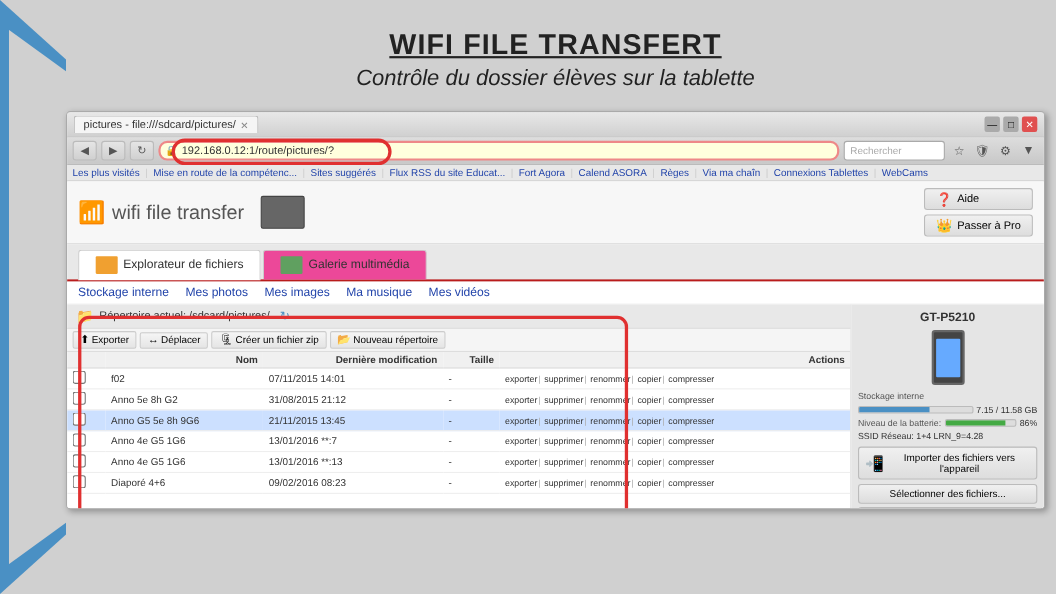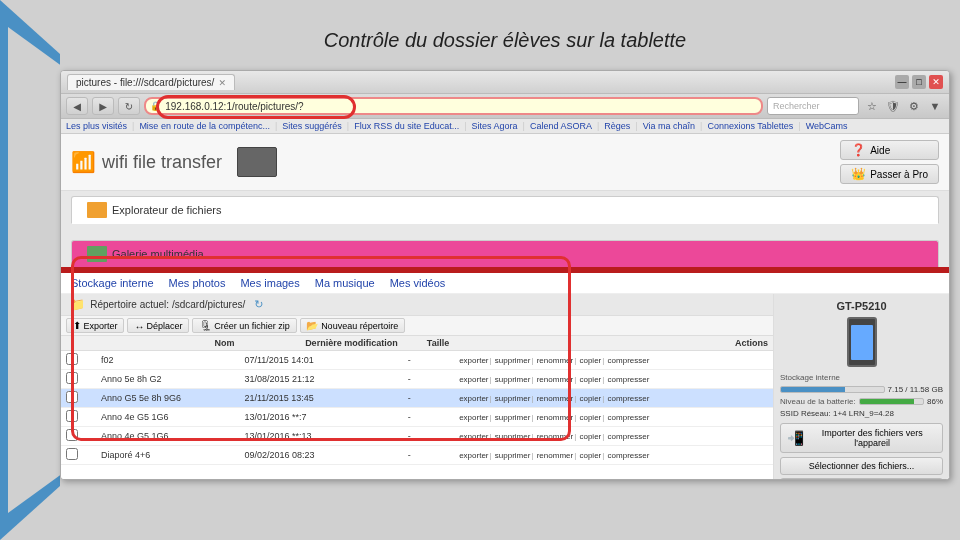--- a/index.html
+++ b/index.html
@@ -256,24 +256,23 @@
       align-items: center;
       gap: 4px;
       min-width: 80px;
     }
     .btn-icon { font-size: 12px; }
 
     
     .nav-tabs {
       display: flex;
       background: #e8e8e8;
-      border-bottom: 6px solid #b91c1c;
+      border-bottom: 2px solid #b91c1c;
       padding: 5px 10px 0 10px;
-      gap: 17px;
-      flex-direction: column;
+      gap: 2px;
     }
     .nav-tab {
       display: flex;
       align-items: center;
       gap: 5px;
       padding: 5px 15px;
       border: 1px solid #ccc;
       border-bottom: none;
       border-radius: 3px 3px 0 0;
       background: #ec4899;
@@ -494,20 +493,21 @@
   </style>
 </head>
 <body>
 
 <div class="left-shape-outer"></div>
 <div class="left-shape-inner"></div>
 
 <div class="main-content">
 
   <div class="title-section">
+    <div class="title-main">WIFI FILE TRANSFERT</div>
     <div class="title-sub">Contrôle du dossier élèves sur la tablette</div>
   </div>
 
   <div class="browser-window" style="position:relative;">
 
     <div class="browser-titlebar">
       <div class="browser-tab">
         <span>pictures - file:///sdcard/pictures/</span>
         <span class="tab-close">✕</span>
       </div>
@@ -539,21 +539,21 @@
 
     <div class="bookmarks-bar">
       <span class="bookmark-item">Les plus visités</span>
       <span style="color:#ccc;">|</span>
       <span class="bookmark-item">Mise en route de la compétenc...</span>
       <span style="color:#ccc;">|</span>
       <span class="bookmark-item">Sites suggérés</span>
       <span style="color:#ccc;">|</span>
       <span class="bookmark-item">Flux RSS du site Educat...</span>
       <span style="color:#ccc;">|</span>
-      <span class="bookmark-item">Sites Agora</span>
+      <span class="bookmark-item">Fort Agora</span>
       <span style="color:#ccc;">|</span>
       <span class="bookmark-item">Calend ASORA</span>
       <span style="color:#ccc;">|</span>
       <span class="bookmark-item">Règes</span>
       <span style="color:#ccc;">|</span>
       <span class="bookmark-item">Via ma chaîn</span>
       <span style="color:#ccc;">|</span>
       <span class="bookmark-item">Connexions Tablettes</span>
       <span style="color:#ccc;">|</span>
       <span class="bookmark-item">WebCams</span>

